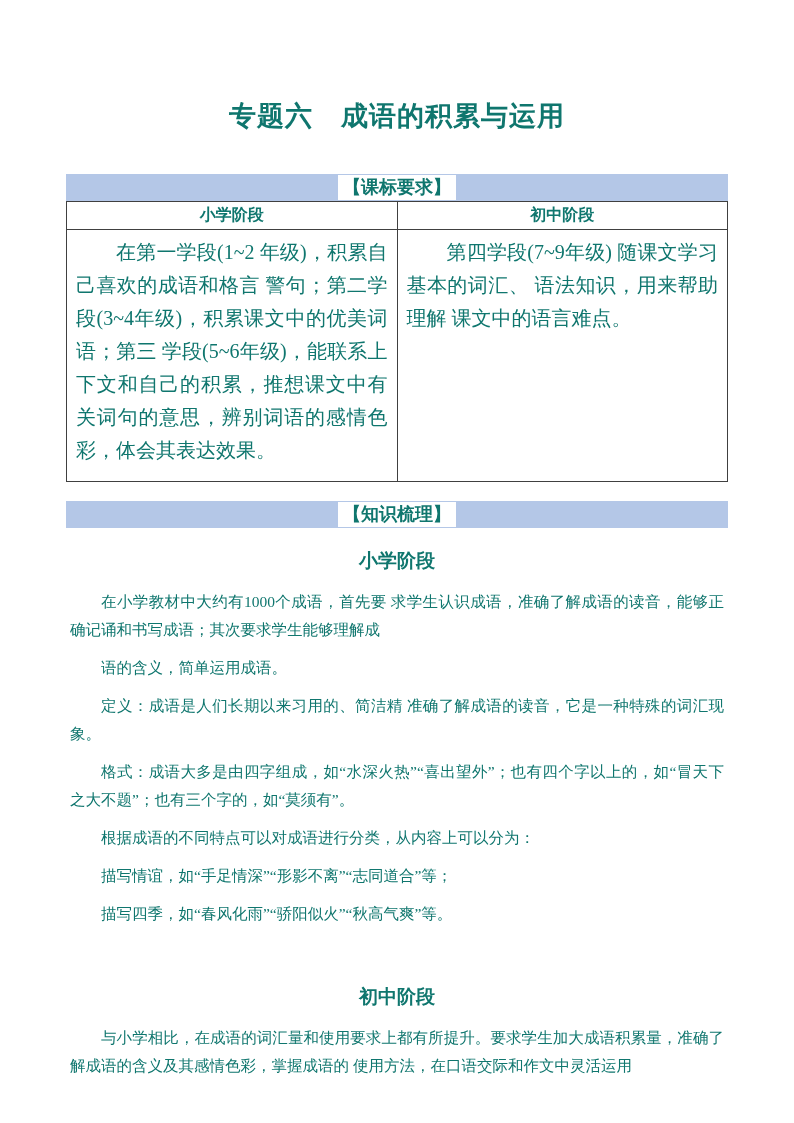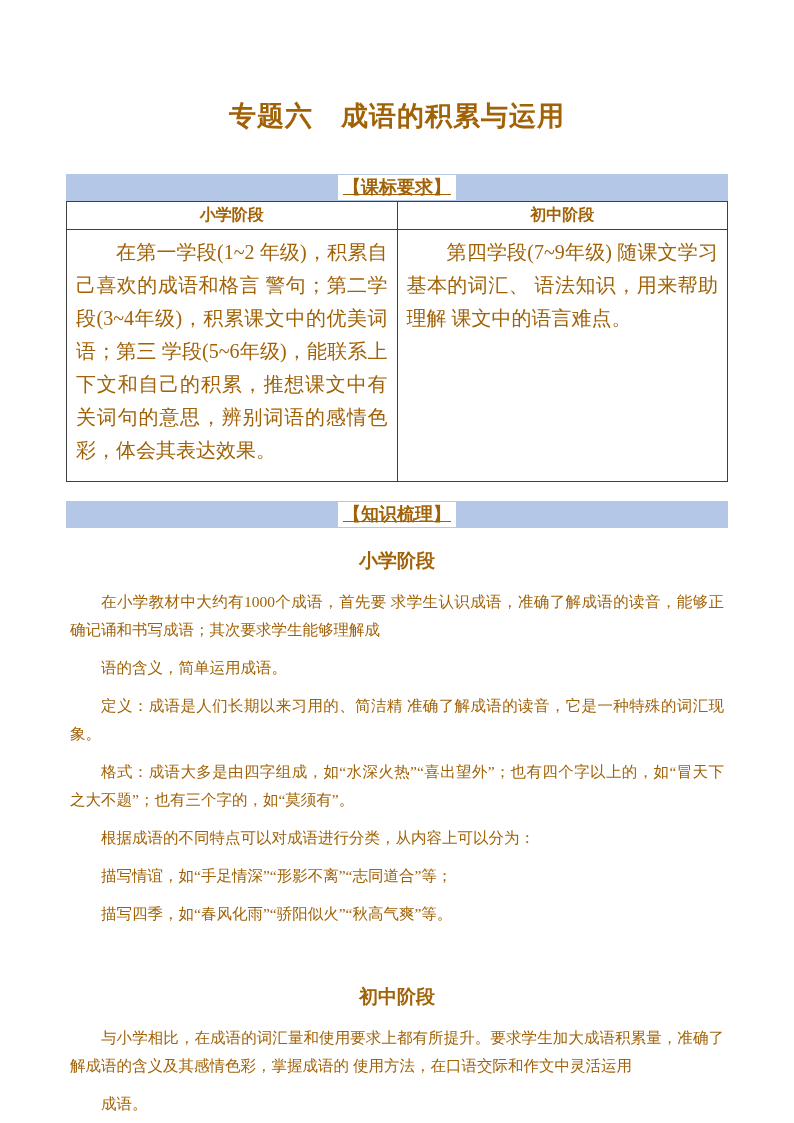--- a/index.html
+++ b/index.html
@@ -5,39 +5,38 @@
   * { margin: 0; padding: 0; box-sizing: border-box; }
   html, body { background: #ffffff; }
   .page {
     position: relative;
     width: 794px;
     height: 1123px;
     margin: 0 auto;
     background: #ffffff;
     padding: 96px 66px 0 66px;
     font-family: "Liberation Serif", serif;
-    color: #a16207;
+    color: #0f766e;
     overflow: hidden;
   }
   .doc-title {
     text-align: center;
     font-family: "Liberation Sans", sans-serif;
     font-weight: bold;
     font-size: 27px;
     line-height: 40px;
     letter-spacing: 1px;
   }
   .banner {
     margin-top: 38px;
     height: 27px;
     background: #b4c7e7;
     display: flex;
     align-items: center;
     justify-content: center;
-    text-decoration: underline;
   }
   .banner.second { margin-top: 19px; }
   .banner-chip {
     background: #ffffff;
     height: 25px;
     line-height: 25px;
     padding: 0 5px;
     font-weight: bold;
     font-size: 18px;
     font-family: "Liberation Serif", serif;
@@ -121,16 +120,15 @@
     <p>格式：成语大多是由四字组成，如“水深火热”“喜出望外”；也有四个字以上的，如“冒天下之大不题”；也有三个字的，如“莫须有”。</p>
     <p>根据成语的不同特点可以对成语进行分类，从内容上可以分为：</p>
     <p>描写情谊，如“手足情深”“形影不离”“志同道合”等；</p>
     <p>描写四季，如“春风化雨”“骄阳似火”“秋高气爽”等。</p>
   </div>
 
   <div class="stage-heading junior">初中阶段</div>
 
   <div class="body-text">
     <p>与小学相比，在成语的词汇量和使用要求上都有所提升。要求学生加大成语积累量，准确了解成语的含义及其感情色彩，掌握成语的 使用方法，在口语交际和作文中灵活运用</p>
-    <p>成语。</p>
   </div>
 
 </div>
 
 </body></html>

